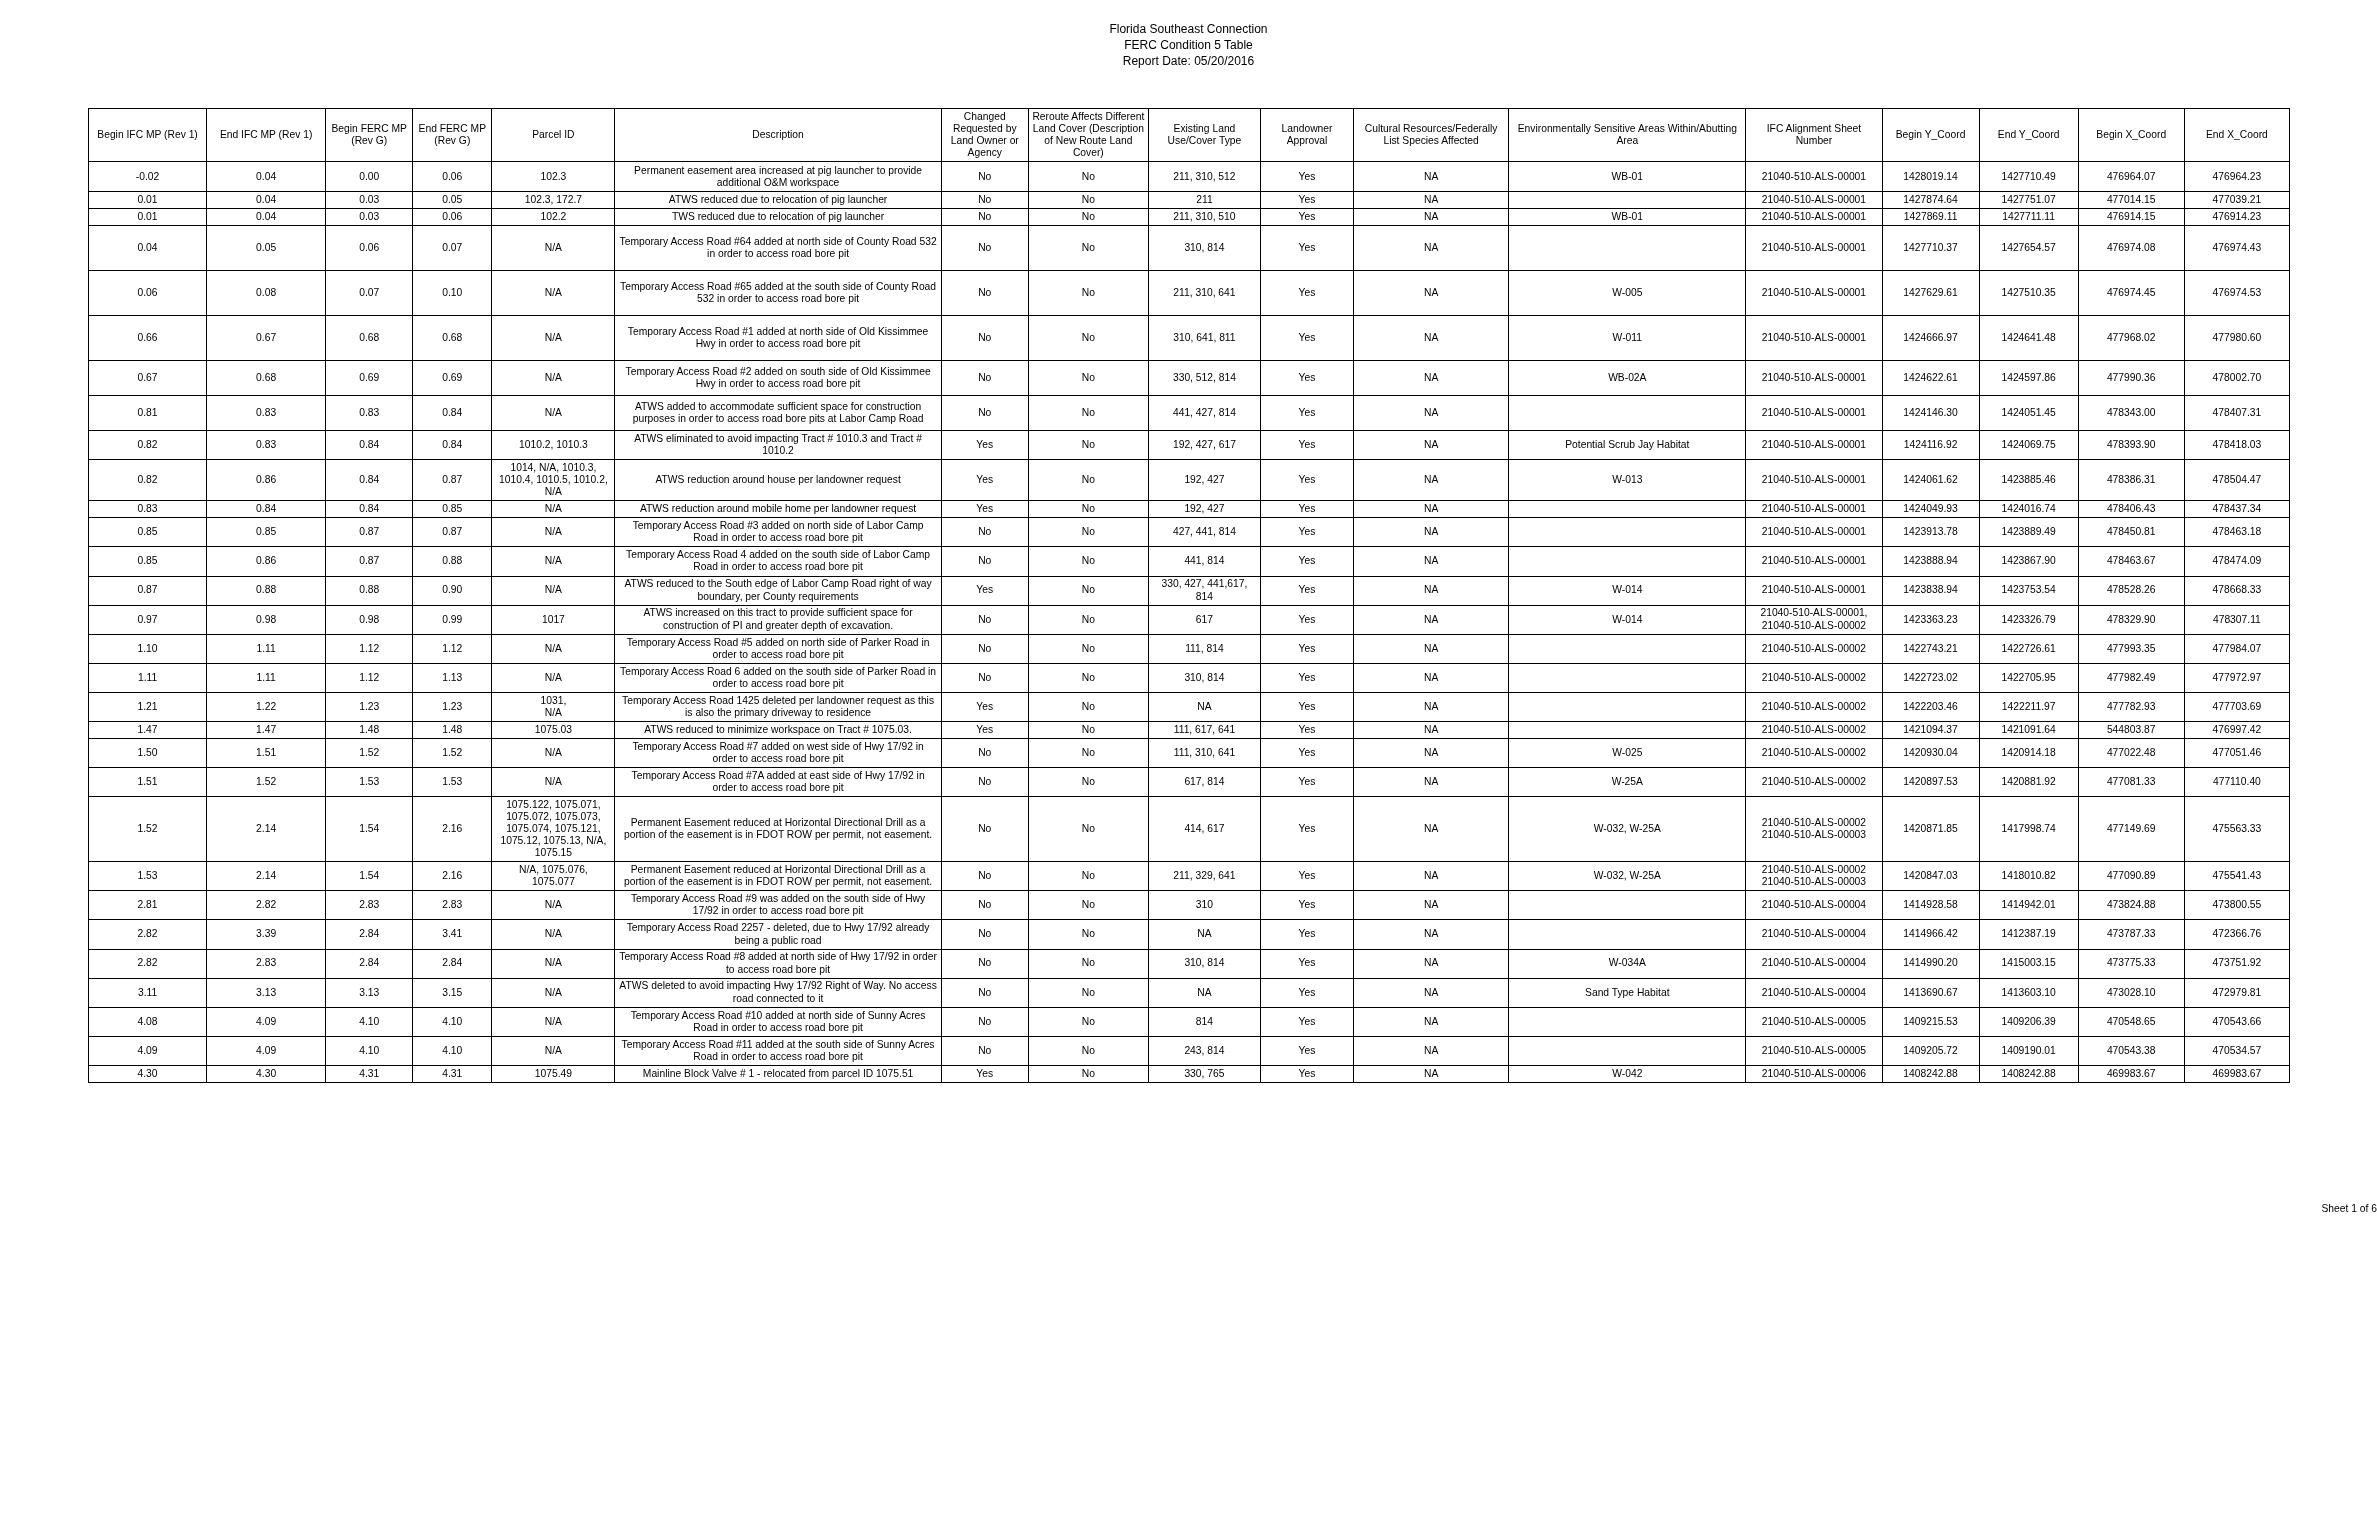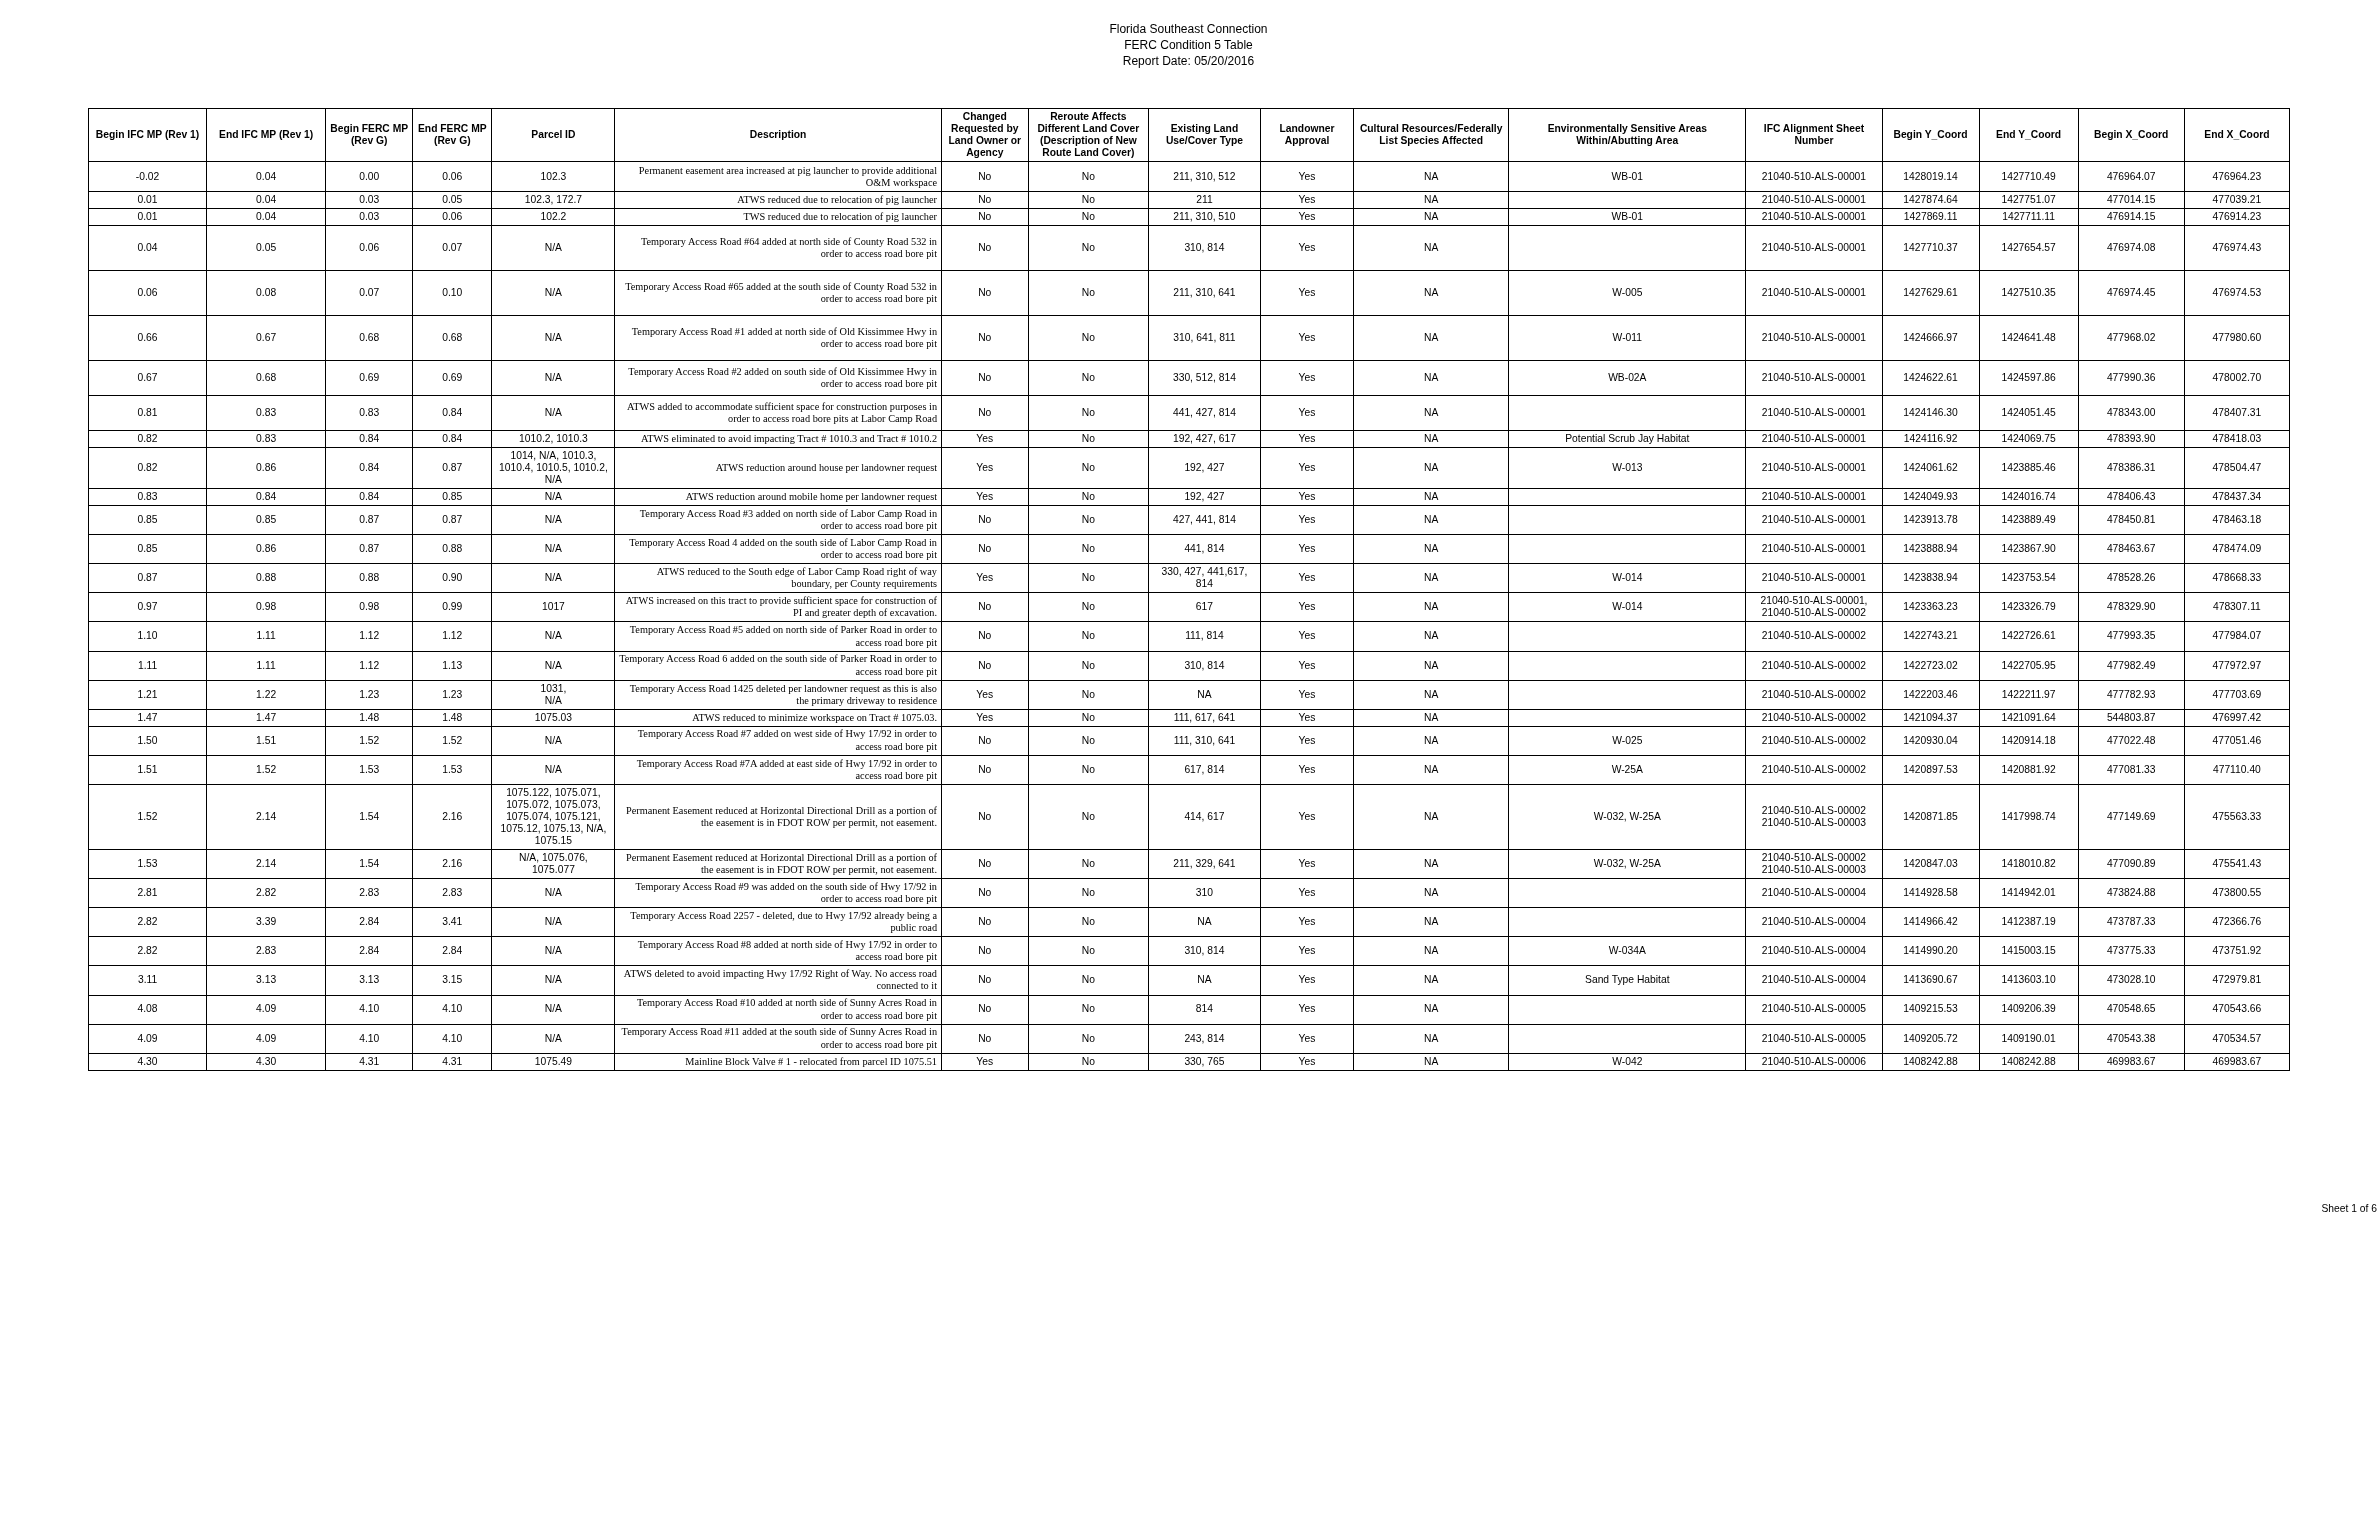--- a/index.html
+++ b/index.html
@@ -17,22 +17,22 @@
     border-collapse:collapse; table-layout:fixed; width:2202px;
     border:1.9px solid #000;
   }
   table.ferc th, table.ferc td {
     border:0.9px solid #000;
     font-size:10.3px; line-height:1.18;
     padding:1.9px 3.7px;
     text-align:center; vertical-align:middle;
     white-space:pre-line; word-wrap:break-word; overflow-wrap:break-word;
   }
-  table.ferc th { font-weight:bold; height:52px; padding:1.9px 2.8px;margin-top:17px; }
-  table.ferc td.col-desc { text-align:right;font-family:Liberation Serif, serif; }
+  table.ferc th { font-weight:normal; height:52px; padding:1.9px 2.8px;margin-top:17px; }
+  table.ferc td.col-desc { text-align:center; }
   
   table.ferc tbody tr:nth-child(4) td,
   table.ferc tbody tr:nth-child(5) td,
   table.ferc tbody tr:nth-child(6) td { height:45px; }
   table.ferc tbody tr:nth-child(7) td,
   table.ferc tbody tr:nth-child(8) td { height:35px; }
   table.ferc tbody tr:nth-child(1) td { height:30px; }
   .page-footer {
     position:absolute; top:1203px; left:0; width:100%;
     text-align:right; font-size:10.3px;

